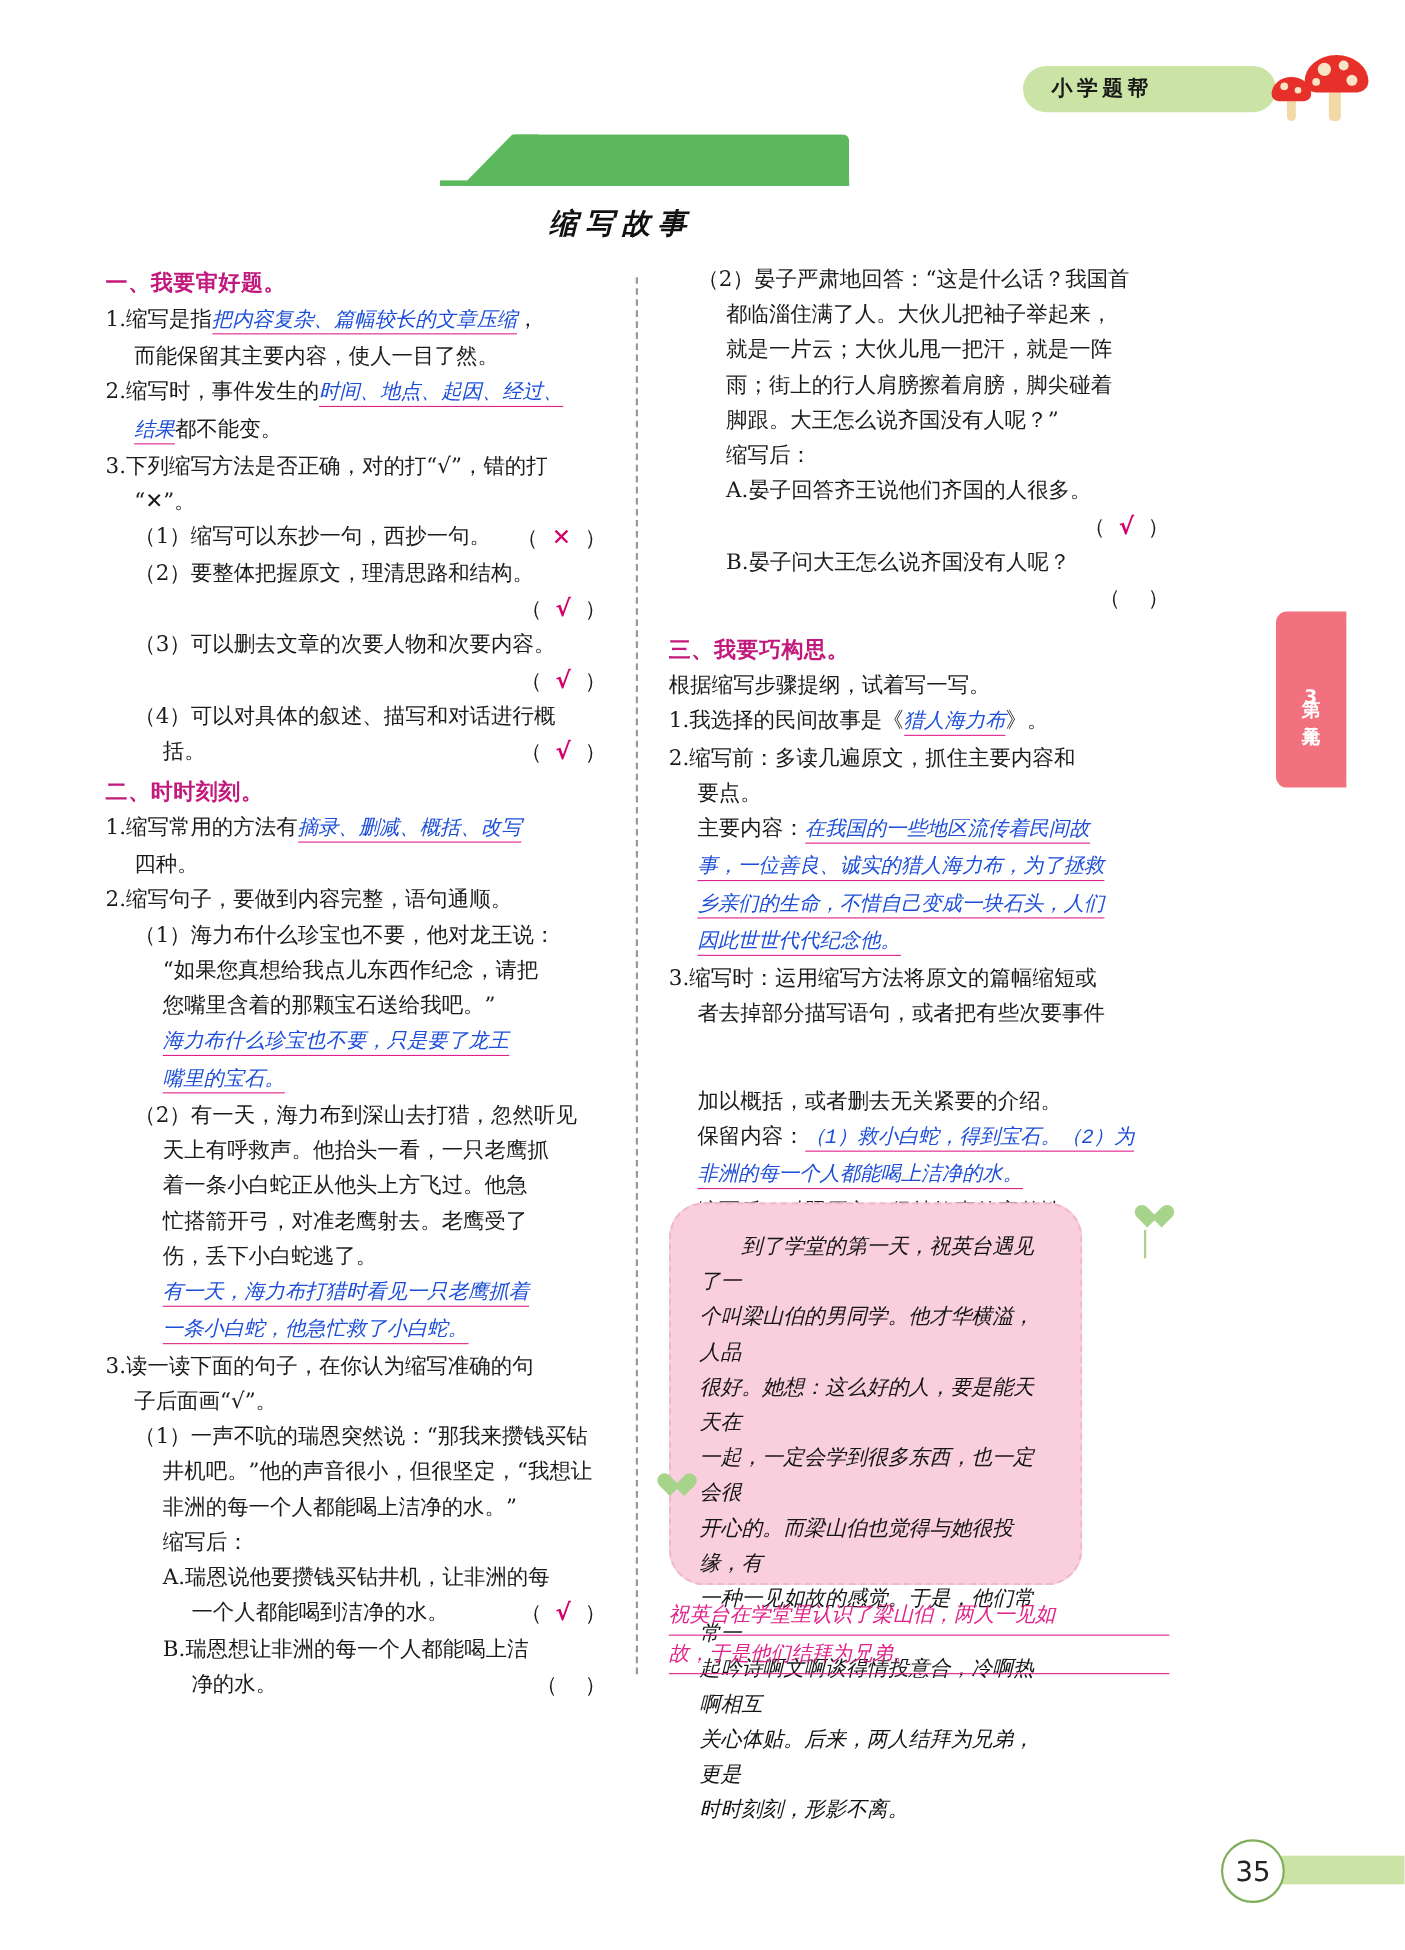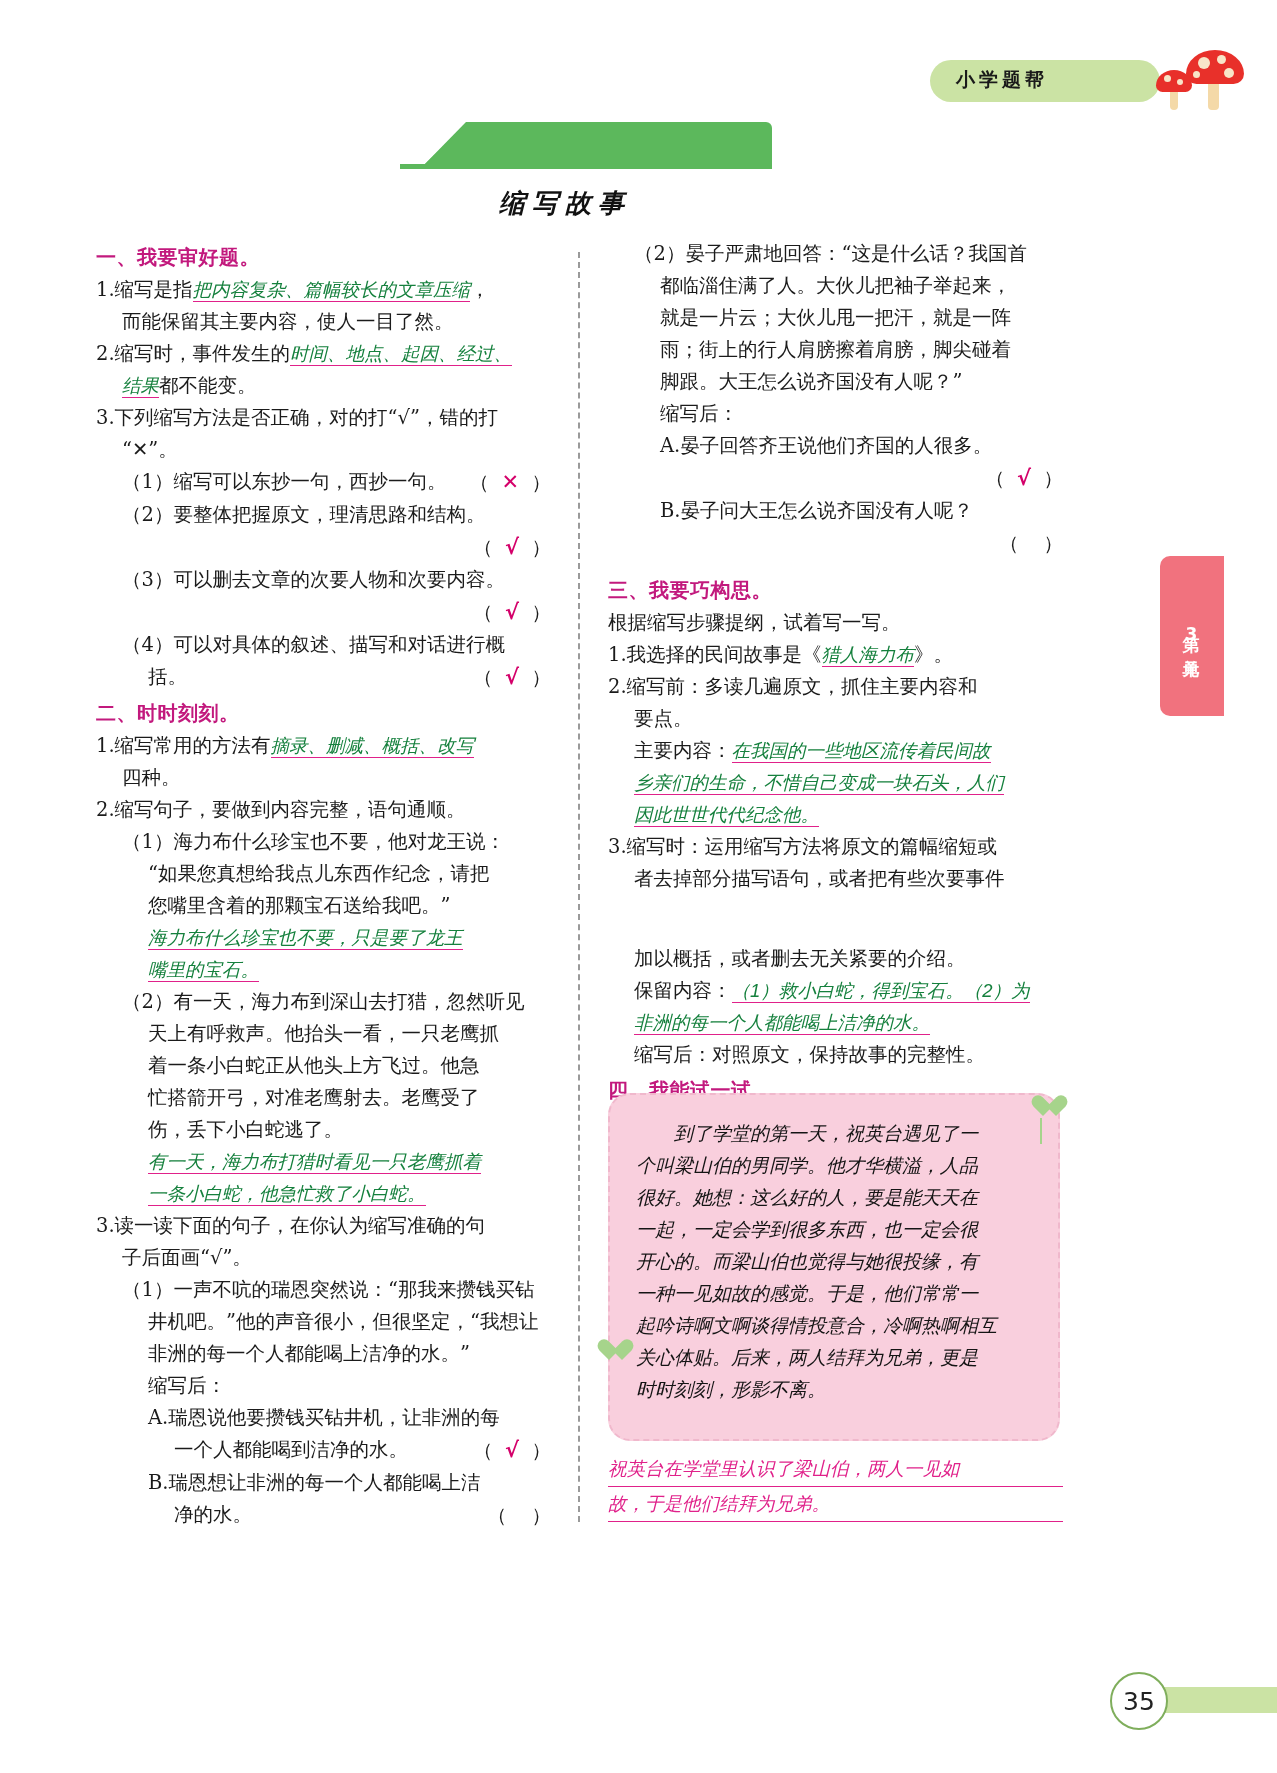--- a/index.html
+++ b/index.html
@@ -69,34 +69,34 @@
   .sec-head{
     color:#c2197d;font-weight:700;font-size:20px;letter-spacing:0.5px;
     margin:3px 0 1px 0;font-family:"DejaVu Sans",sans-serif;
   }
   .line{margin:0;white-space:normal;}
   .ind1{padding-left:26px;text-indent:-26px;}
   .ind3{padding-left:52px;}
 
   
   .hw{
-    color:#15803d;
-    font-family:Liberation Sans, sans-serif;
+    color:#1d4ed8;
+    font-family:Liberation Mono, monospace;
     font-style:italic;font-size:18.5px;
     border-bottom:1.6px solid #e0218a;
     padding-bottom:1px;
   }
   .mark{color:#d4006a;font-size:21px;font-weight:600;font-family:"DejaVu Sans",sans-serif;}
   .paren{letter-spacing:0px;}
   .tright{text-align:right;}
 
   
   .pinkbox{
-    position:absolute;left:608px;top:1093px;width:452px;height:348px;
-    background:#f9cfdd;border:2.4px dashed #f0b8cc;border-radius:22px;
+    position:absolute;left:608px;top:1093px;width:376px;height:348px;
+    background:#f9cfdd;border:2.4px dashed #f0b8cc;border-radius:32px;
     box-sizing:border-box;padding:22px 26px 18px 26px;
     font-family:"DejaVu Serif","Liberation Serif",serif;
     font-style:italic;font-size:19px;line-height:32px;color:#141414;
   }
   .pinkbox .first{text-indent:38px;}
   .heart{position:absolute;width:26px;height:24px;}
   .heart:before,.heart:after{
     content:"";position:absolute;width:13px;height:20px;
     background:#a6d48b;border-radius:13px 13px 0 0;
   }
@@ -278,20 +278,21 @@
       <span>1.</span><span>我选择的民间故事是《</span><span class="hw">猎人海力布</span><span>》。</span>
     </div>
 
     <div class="line ind1">
       <span>2.</span><span>缩写前：多读几遍原文，抓住主要内容和</span>
     </div>
     <div class="line" style="padding-left:26px;">要点。</div>
     <div class="line" style="padding-left:26px;">
       <span>主要内容：</span><span class="hw">在我国的一些地区流传着民间故</span>
     </div>
+    <div class="line" style="padding-left:26px;"><span class="hw">事，一位善良、诚实的猎人海力布，为了拯救</span></div>
     <div class="line" style="padding-left:26px;"><span class="hw">乡亲们的生命，不惜自己变成一块石头，人们</span></div>
     <div class="line" style="padding-left:26px;"><span class="hw">因此世世代代纪念他。</span></div>
 
     <div class="line ind1">
       <span>3.</span><span>缩写时：运用缩写方法将原文的篇幅缩短或</span>
     </div>
     <div class="line" style="padding-left:26px;">者去掉部分描写语句，或者把有些次要事件</div>
     <div class="line" style="padding-left:26px;margin-top:48px;">加以概括，或者删去无关紧要的介绍。</div>
     <div class="line" style="padding-left:26px;">
       <span>保留内容：</span><span class="hw">（1）救小白蛇，得到宝石。（2）为</span>

